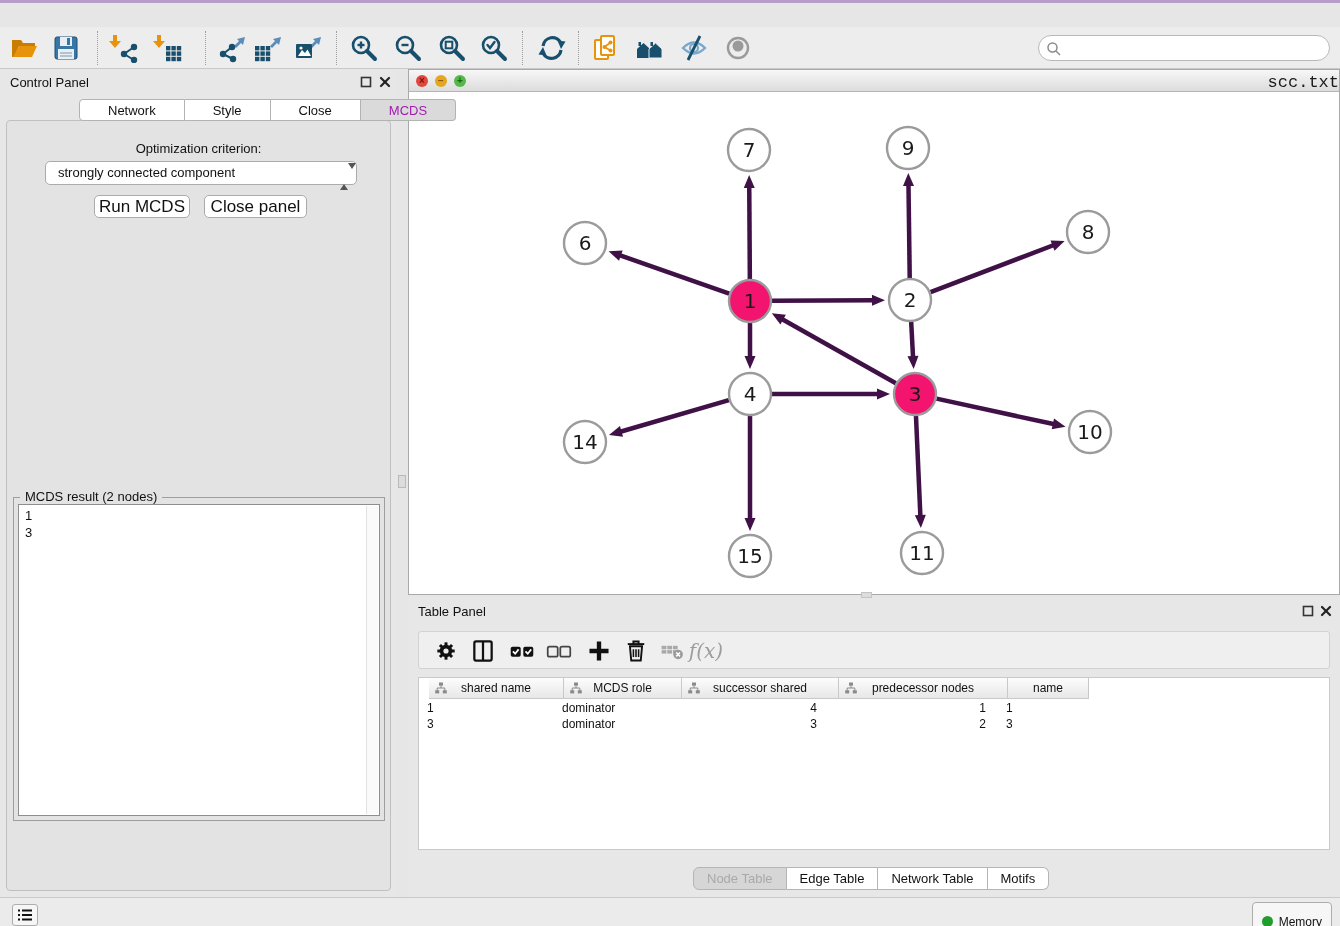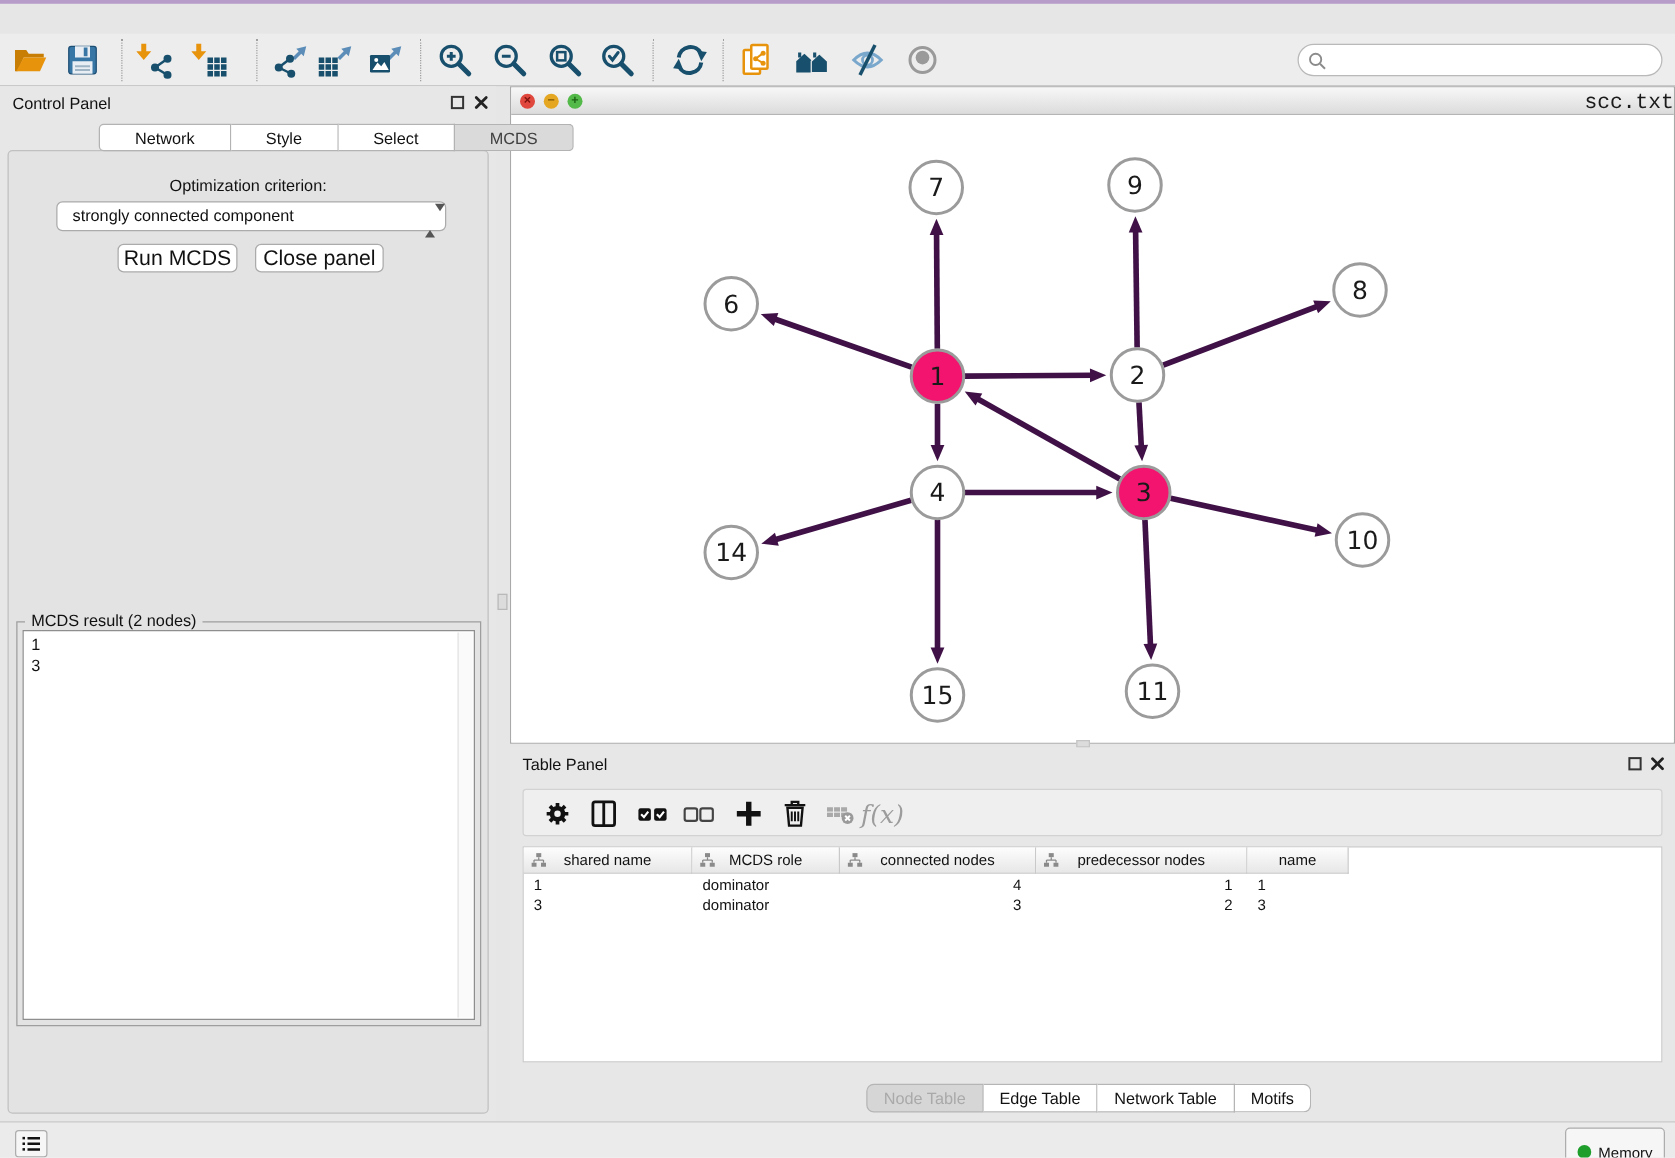--- a/index.html
+++ b/index.html
@@ -32,21 +32,21 @@
   #control-panel { position:absolute; left:0; top:66px; width:397px; height:828px;
     background:#e7e7e7; }
   .panel-title { position:absolute; left:10px; top:6px; font-size:13px; color:#111; }
   .panel-ico { position:absolute; top:7px; cursor:default; }
   #cp-tabs { position:absolute; left:79px; top:30px; height:22px; display:flex; z-index:2; }
   .cp-tab { height:22px; border:1px solid #b3b3b3; border-left:none; background:#fff;
     font-size:13px; color:#111; display:flex; align-items:center; justify-content:center;
     padding:0 28px; }
   .cp-tab:first-child { border-left:1px solid #b3b3b3; border-radius:4px 0 0 4px; }
   .cp-tab:last-child { border-radius:0 4px 4px 0; }
-  .cp-tab.active { background:#dadada; color:#404040; }
+  .cp-tab.active { background:#dadada; color:#a21caf; }
   #cp-body { position:absolute; left:6px; top:51px; width:385px; height:771px;
     background:#e3e3e3; border:1px solid #c0c0c0; border-radius:4px; }
   #opt-label { position:absolute; left:0; right:0; top:20px; text-align:center;
     font-size:13px; color:#111; }
   #opt-select { position:absolute; left:38px; top:40px; width:312px; height:24px;
     background:#fff; border:1px solid #ababab; border-radius:5px; font-size:13px;
     color:#111; line-height:22px; padding-left:12px; }
   #opt-select .spin { position:absolute; right:7px; top:4px; width:9px; height:16px; }
   .tri-up { width:0; height:0; border-left:4.5px solid transparent;
     border-right:4.5px solid transparent; border-bottom:6px solid #555; margin-bottom:3px; }
@@ -87,21 +87,21 @@
   #table-panel { position:absolute; left:408px; top:595px; width:932px; height:299px;
     background:#e7e7e7; }
   #tp-toolbar { position:absolute; left:10px; top:33px; width:912px; height:38px;
     background:#efefef; border:1px solid #d2d2d2; border-radius:3px; }
   .tpbtn { position:absolute; top:4px; width:30px; height:30px; display:flex;
     align-items:center; justify-content:center; }
   .fx { font-family:"DejaVu Serif", serif; font-style:italic; font-size:20px;
     color:#9c9c9c; }
   #tp-table { position:absolute; left:10px; top:79px; width:912px; height:173px;
     background:#fff; border:1px solid #c9c9c9; }
-  #tp-header { position:absolute; left:0; top:0; height:21px; display:flex; }
+  #tp-header { position:absolute; left:10px; top:0; height:21px; display:flex; }
   .th { position:relative; height:21px; background:linear-gradient(#fdfdfd,#e7e7e7);
     border-right:1px solid #c9c9c9; border-bottom:1px solid #c9c9c9;
     font-size:12px; color:#111; display:flex; align-items:center; justify-content:center; }
   .th .hicon { position:absolute; left:6px; top:4px; }
   .tr { position:absolute; left:0; height:16px; display:flex; font-size:12px; color:#111; }
   .td { height:16px; line-height:16px; overflow:hidden; white-space:nowrap; }
   .al { padding-left:8px; text-align:left; }
   .ar { padding-right:12px; text-align:right; }
   #tp-tabs { position:absolute; left:285px; top:269px; height:23px; display:flex; }
   .tp-tab { height:23px; border:1px solid #b5b5b5; border-left:none; background:#ffffff;
@@ -302,21 +302,21 @@
     <svg class="panel-ico" style="left:379px" width="12" height="12" viewBox="0 0 12 12">
         <g stroke="#222" stroke-width="2.2" stroke-linecap="round">
           <line x1="2" y1="2" x2="10" y2="10"></line>
           <line x1="10" y1="2" x2="2" y2="10"></line>
         </g>
       </svg>
 
     <div id="cp-tabs">
       <div class="cp-tab">Network</div>
       <div class="cp-tab">Style</div>
-      <div class="cp-tab">Select</div>
+      <div class="cp-tab">Close</div>
       <div class="cp-tab active">MCDS</div>
     </div>
 
     <div id="cp-body">
       <div id="opt-label">Optimization criterion:</div>
       <div id="opt-select">
         <span>strongly connected component</span>
         <span class="spin"><span class="tri-up"></span><span class="tri-dn"></span></span>
       </div>
       <div class="cp-btn" style="left:87px; width:96px">Run MCDS</div>
@@ -525,21 +525,21 @@
                 <rect x="0.2" y="8.2" width="4" height="3.2"></rect>
                 <rect x="7.8" y="8.2" width="4" height="3.2"></rect>
               </g>
               <g stroke="#8a8a8a" stroke-width="1">
                 <line x1="6" y1="3.7" x2="6" y2="6"></line>
                 <line x1="2.2" y1="6" x2="9.8" y2="6"></line>
                 <line x1="2.2" y1="6" x2="2.2" y2="8.2"></line>
                 <line x1="9.8" y1="6" x2="9.8" y2="8.2"></line>
               </g>
             </svg>
-          <span>connected nodes</span>
+          <span>successor shared</span>
         </div>
         <div class="th" style="width:169px">
           <svg class="hicon" width="12" height="12" viewBox="0 0 12 12">
               <g fill="#8a8a8a">
                 <rect x="4" y="0.5" width="4" height="3.2"></rect>
                 <rect x="0.2" y="8.2" width="4" height="3.2"></rect>
                 <rect x="7.8" y="8.2" width="4" height="3.2"></rect>
               </g>
               <g stroke="#8a8a8a" stroke-width="1">
                 <line x1="6" y1="3.7" x2="6" y2="6"></line>

